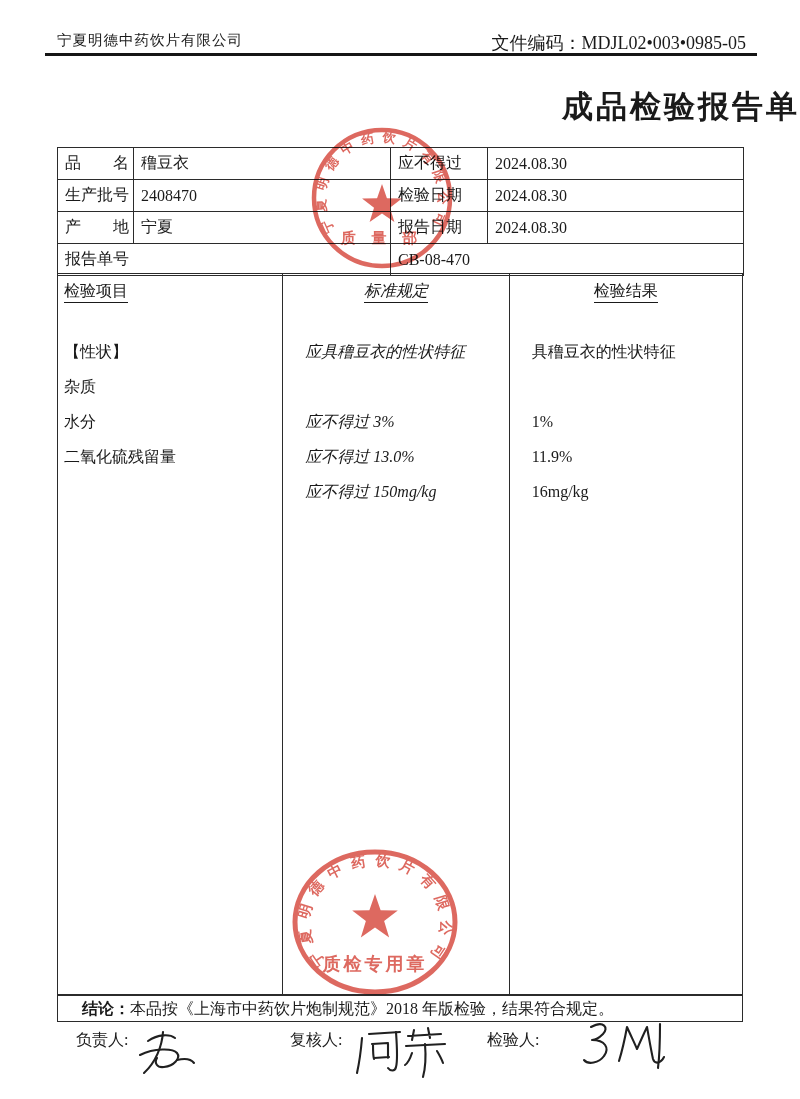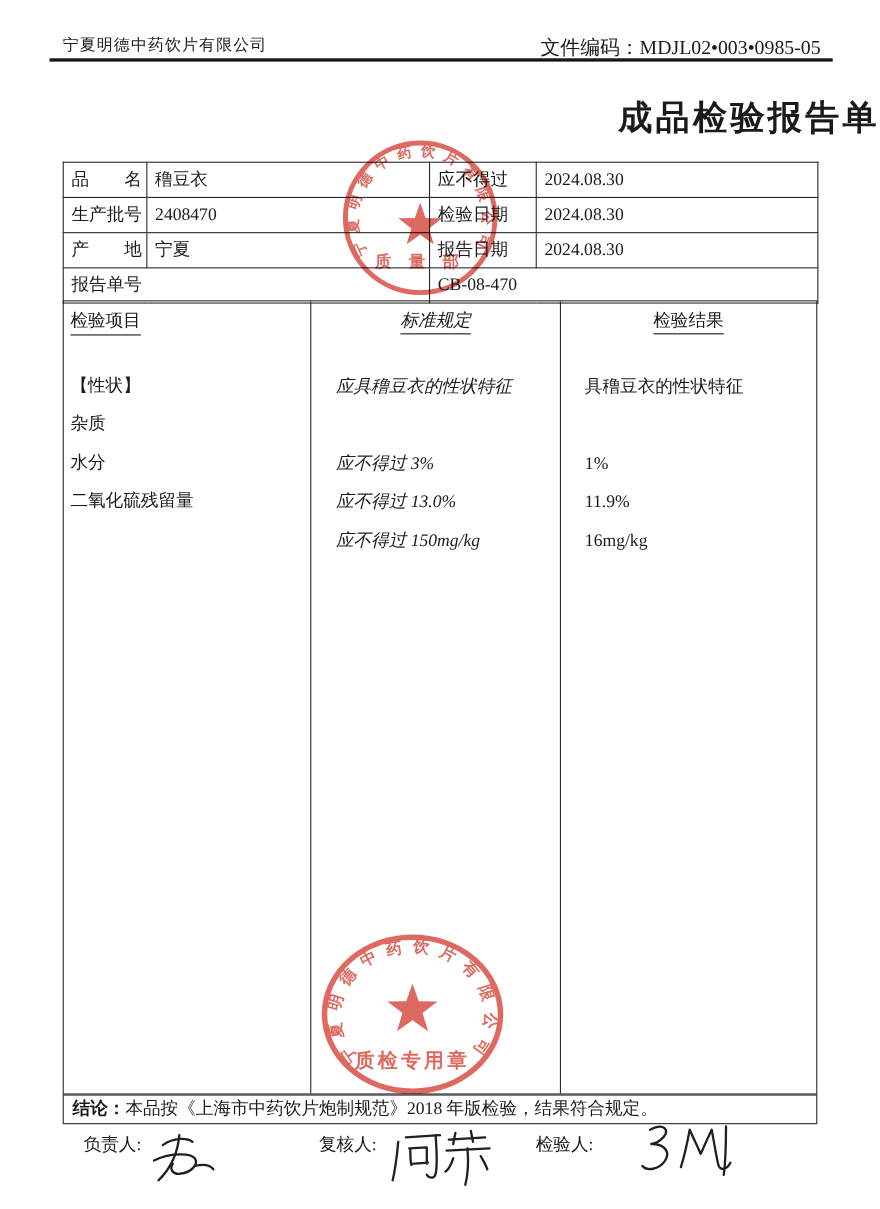--- a/index.html
+++ b/index.html
@@ -15,33 +15,33 @@
   .hdr-rule{left:45px;top:53px;width:712px;height:0;border-top:3px solid #151515;}
   
   .title{left:0;top:86px;width:100%;text-align:right;font-size:31px;font-weight:bold;letter-spacing:3px;}
   
   table.info{left:57px;top:147px;width:686px;border-collapse:collapse;table-layout:fixed;position:absolute;}
   table.info td{border:1px solid #2b2b2b;height:31px;font-size:16px;padding:0 7px;white-space:nowrap;overflow:hidden;margin-left:28px;}
   td.lab{padding-left:6px;}
   
   .insp{left:57px;top:273px;width:686px;height:722px;border:1px solid #2b2b2b;display:flex;box-sizing:border-box;}
   .insp-col{box-sizing:border-box;border-right:1px solid #2b2b2b;padding-top:7px;height:100%;}
-  .insp-col.c1{width:226px;font-family:Liberation Mono, monospace;}
+  .insp-col.c1{width:226px;}
   .insp-col.c2{width:227px;font-style:italic;}
   .insp-col.c3{width:233px;border-right:none;}
   .insp-head{height:53px;font-size:16px;}
   .c1 .insp-head{text-align:left;padding-left:6px;}
   .c2 .insp-head,.c3 .insp-head{text-align:center;}
   .insp-head span{border-bottom:1px solid #1a1a1a;padding-bottom:3px;}
   .insp-row{height:35px;line-height:35px;font-size:16px;white-space:nowrap;}
   .c1 .insp-row{padding-left:6px;}
   .c2 .insp-row,.c3 .insp-row{padding-left:22px;}
   
   .concl{left:57px;top:995px;width:686px;height:27px;border:1px solid #2b2b2b;box-sizing:border-box;
-         font-size:16px;line-height:25px;padding-left:8px;white-space:nowrap;}
+         font-size:16px;line-height:25px;padding-left:24px;white-space:nowrap;}
   .concl .b{font-weight:bold;}
   
   .sig-label{top:1030px;font-size:16px;}
   .sig-svg{pointer-events:none;}
   .sig-svg path{fill:none;stroke:#202020;stroke-width:2.1;stroke-linecap:round;stroke-linejoin:round;}
   
   .stamp{mix-blend-mode:multiply;opacity:.88;}
 </style>
 </head>
 <body>

